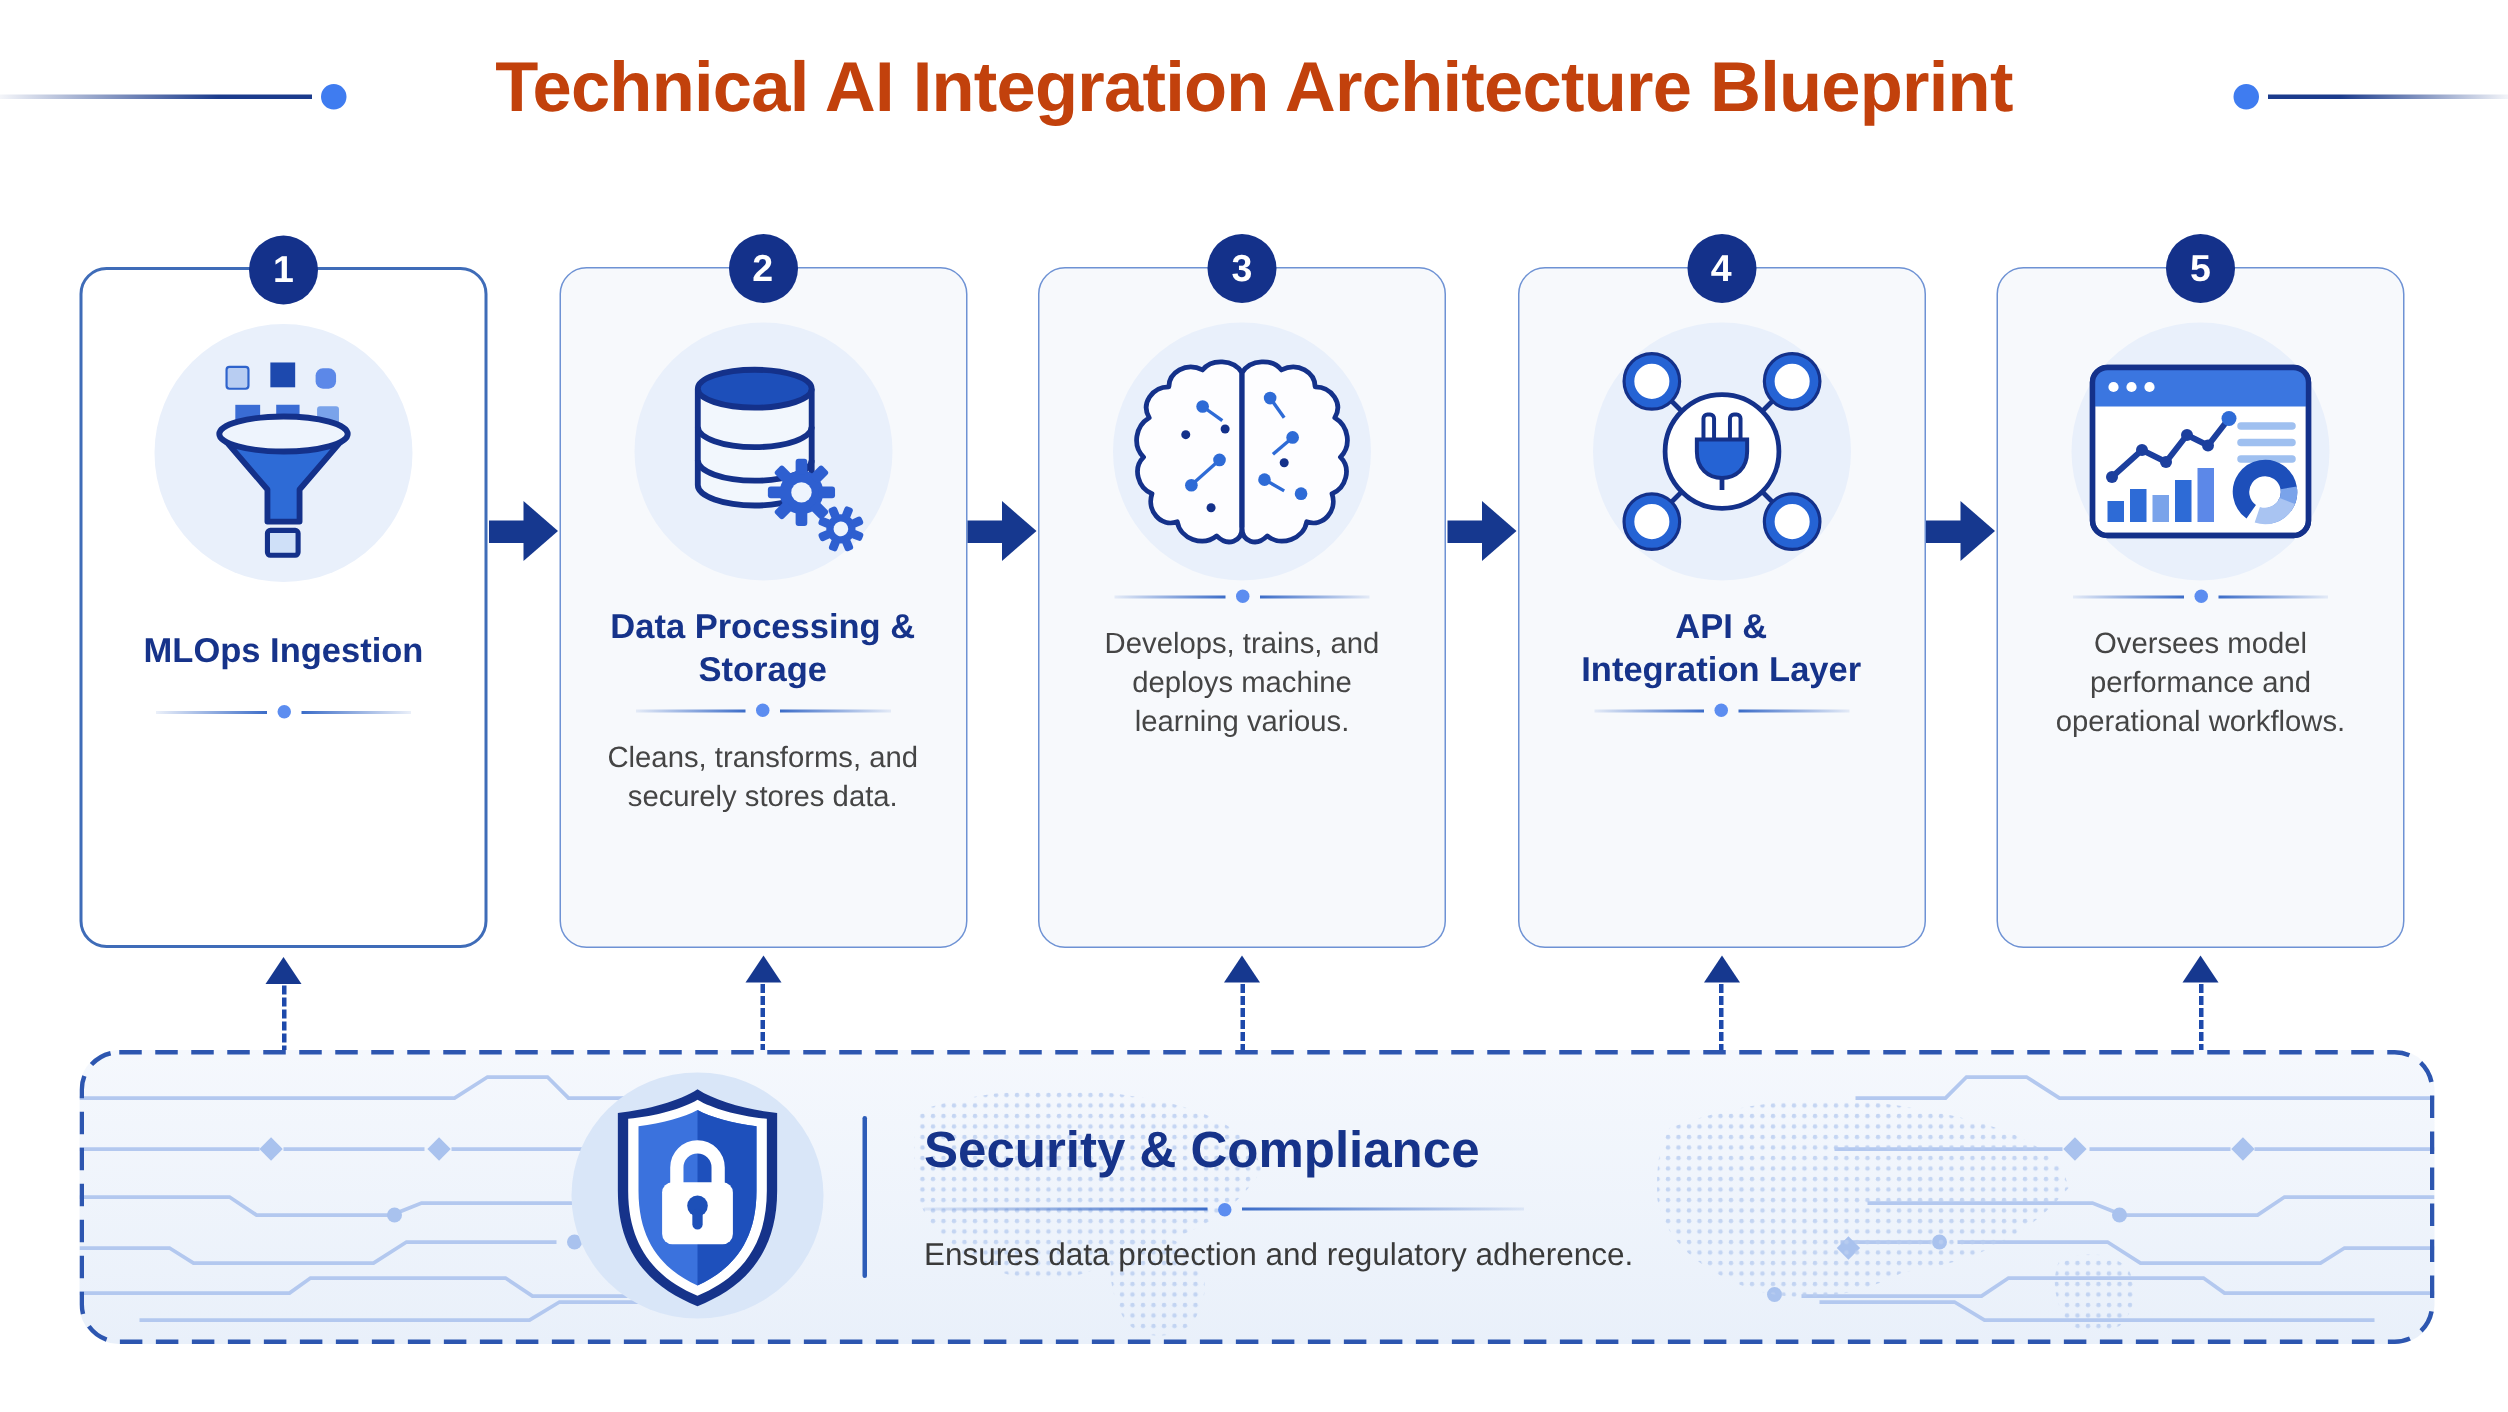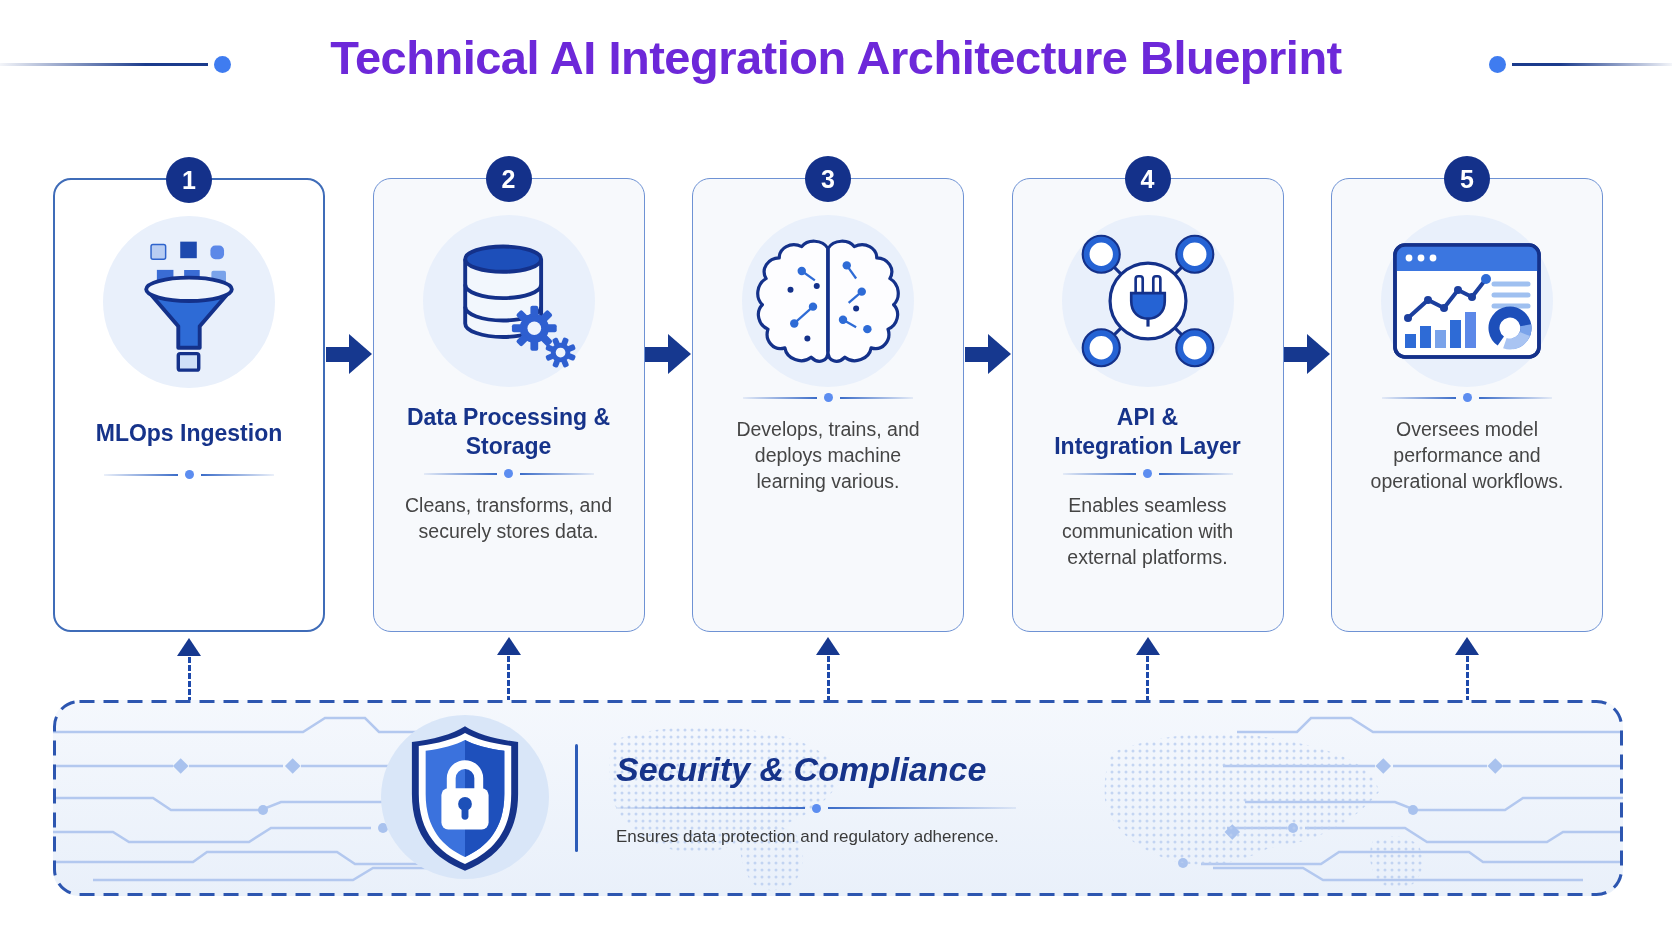--- a/index.html
+++ b/index.html
@@ -5,21 +5,21 @@
   html,body{margin:0;padding:0;background:#ffffff;}
   *{box-sizing:border-box;}
   .canvas{
     position:relative;width:1672px;height:941px;background:#ffffff;overflow:hidden;
     font-family:"Liberation Sans","DejaVu Sans",sans-serif;
   }
 
   
   .page-title{
     position:absolute;top:30px;left:0;width:100%;text-align:center;margin:0;
-    font-size:47px;font-weight:bold;letter-spacing:-0.5px;color:#6d28d9;
+    font-size:47px;font-weight:bold;letter-spacing:-0.5px;color:#c2410c;
   }
   .deco-line{position:absolute;top:63px;height:3px;}
   .deco-line.left{left:0;width:208px;background:linear-gradient(to right,rgba(27,59,140,0.05),#1b3b8c 70%);}
   .deco-line.right{left:1512px;width:160px;background:linear-gradient(to left,rgba(27,59,140,0.05),#1b3b8c 70%);}
   .deco-dot{position:absolute;top:56px;width:17px;height:17px;border-radius:50%;background:#3f7cf0;}
   .deco-dot.left{left:214px;}
   .deco-dot.right{left:1489px;}
 
   
   .steps-row{
@@ -74,23 +74,23 @@
     position:absolute;left:53px;top:700px;width:1570px;height:196px;border-radius:26px;
     background:linear-gradient(180deg,#f5f8fd,#e9f0fa);
   }
   .band-frame{position:absolute;left:0;top:0;pointer-events:none;}
   .band-deco{position:absolute;left:0;top:0;pointer-events:none;}
   .band-content{position:absolute;left:336px;top:0;height:100%;display:flex;align-items:center;}
   .shield-wrap{position:relative;width:152px;height:174px;display:flex;align-items:center;justify-content:center;}
   .shield-wrap::before{content:"";position:absolute;left:-8px;top:4px;width:168px;height:164px;border-radius:50%;background:#d9e6f8;}
   .shield-wrap svg{position:relative;}
   .v-sep{width:3px;height:108px;background:#2d5cb8;border-radius:2px;margin:0 38px 0 34px;}
-  .sec-title{margin:0;font-size:34px;font-weight:bold;color:#16338a;font-style:italic;}
+  .sec-title{margin:0;font-size:34px;font-weight:bold;color:#16338a;}
   .sec-divider{width:400px;margin:15px 0 14px;}
-  .sec-desc{margin:0;font-size:17px;color:#3a3a3a;}
+  .sec-desc{margin:0;font-size:21px;color:#3a3a3a;}
 </style>
 </head>
 <body>
 
 <div class="canvas">
 
   <div class="deco-line left"></div>
   <div class="deco-dot left"></div>
   <h1 class="page-title">Technical AI Integration Architecture Blueprint</h1>
   <div class="deco-dot right"></div>
@@ -261,23 +261,20 @@
           </g>
         </svg>
       </div>
       <h2 class="card-title">API &amp;
 Integration Layer</h2>
       <div class="divider">
         <span class="seg l"></span>
           <span class="mid-dot"></span>
           <span class="seg r"></span>
       </div>
-      <p class="card-desc">Enables seamless
-communication with
-external platforms.</p>
       <div class="up-arrow">
         <div class="head"></div>
           <div class="dash"></div>
       </div>
     </section>
 
     <div class="flow-arrow"></div>
 
     <section class="card">
       <div class="badge">5</div>

